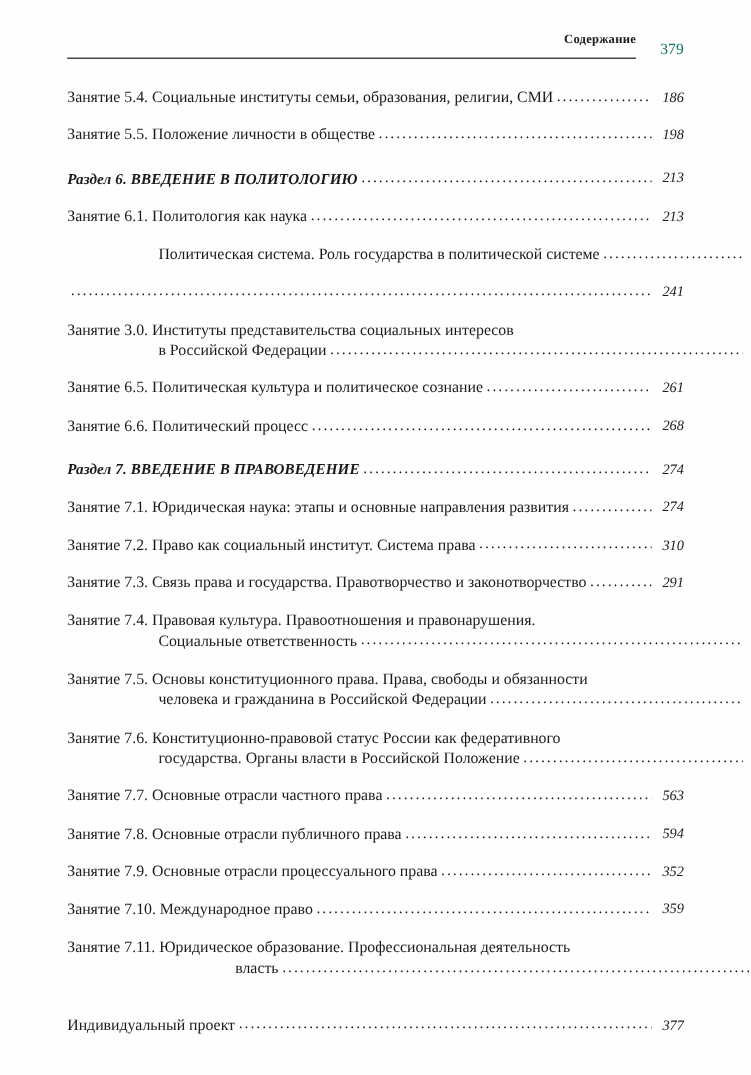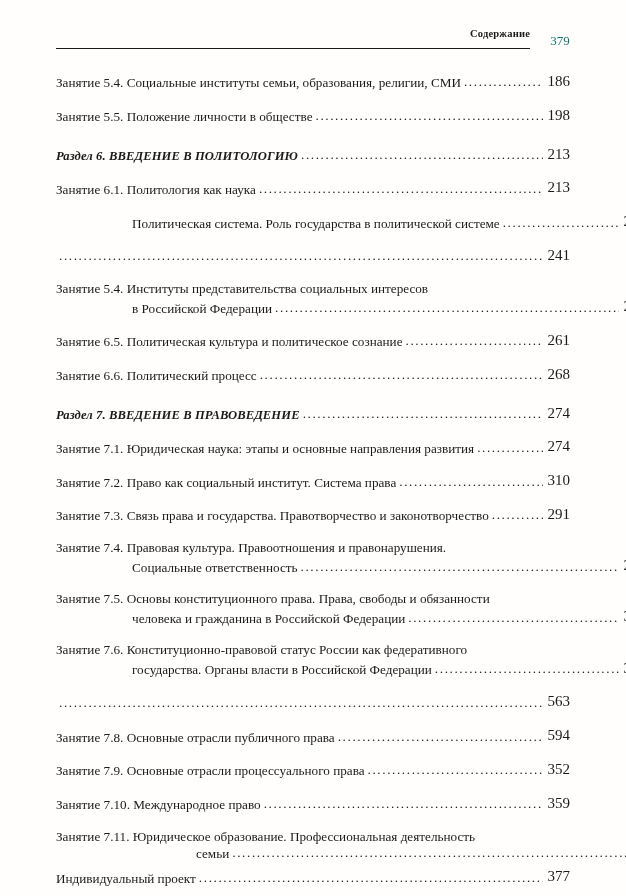--- a/index.html
+++ b/index.html
@@ -96,24 +96,25 @@
     line-height: 1.32;
     letter-spacing: 1.6px;
     color: #1a1a1a;
     margin: 0 1px 0 3px;
     position: relative;
     top: -1px;
   }
 
   .pageno {
     flex: 0 0 auto;
-    font-size: 15px;
+    font-size: 12px;
     line-height: 1.32;
     text-align: right;
     min-width: 26px;
+    font-style: italic;
   }
 
   
   .entry.item { margin-top: 14px; }
   .entry.item .line .label { font-size: 13.2px; }
 
   
   .cont { padding-left: 76px; }
   .cont.deep { padding-left: 140px; }
 
@@ -121,21 +122,21 @@
   .entry.section { margin-top: 19px; }
   .entry.section .line .label {
     font-weight: bold;
     font-size: 12.6px;
     letter-spacing: 0.1px;
     font-style: italic;
   }
   .entry.section .leader { letter-spacing: 1.6px; }
 
   
-  .entry.tail { margin-top: 5px; }
+  .entry.tail { margin-top: 30px; }
 </style>
 </head>
 <body>
 
 <div class="page">
 
   <div class="running-head">
     <div class="running-head-title">Содержание</div>
     <div class="running-head-rule"></div>
   </div>
@@ -179,21 +180,21 @@
         </div>
       </div>
       <div class="entry item">
         <div class="line">
           <span class="leader">................................................................................................................................................................</span>
           <span class="pageno">241</span>
         </div>
       </div>
       <div class="entry item">
         <div class="line">
-          <span class="label">Занятие 5.4. Институты представительства социальных интересов</span>
+          <span class="label">Занятие 3.0. Институты представительства социальных интересов</span>
         </div>
         <div class="line cont">
           <span class="label">в Российской Федерации</span>
           <span class="leader">................................................................................................................................................................</span>
           <span class="pageno">248</span>
         </div>
       </div>
       <div class="entry item">
         <div class="line">
           <span class="label">Занятие 6.5. Политическая культура и политическое сознание</span>
@@ -254,27 +255,28 @@
           <span class="label">человека и гражданина в Российской Федерации</span>
           <span class="leader">................................................................................................................................................................</span>
           <span class="pageno">305</span>
         </div>
       </div>
       <div class="entry item">
         <div class="line">
           <span class="label">Занятие 7.6. Конституционно-правовой статус России как федеративного</span>
         </div>
         <div class="line cont">
-          <span class="label">государства. Органы власти в Российской Федерации</span>
+          <span class="label">государства. Органы власти в Российской Положение</span>
           <span class="leader">................................................................................................................................................................</span>
           <span class="pageno">313</span>
         </div>
       </div>
       <div class="entry item">
         <div class="line">
+          <span class="label">Занятие 7.7. Основные отрасли частного права</span>
           <span class="leader">................................................................................................................................................................</span>
           <span class="pageno">563</span>
         </div>
       </div>
       <div class="entry item">
         <div class="line">
           <span class="label">Занятие 7.8. Основные отрасли публичного права</span>
           <span class="leader">................................................................................................................................................................</span>
           <span class="pageno">594</span>
         </div>
@@ -291,21 +293,21 @@
           <span class="label">Занятие 7.10. Международное право</span>
           <span class="leader">................................................................................................................................................................</span>
           <span class="pageno">359</span>
         </div>
       </div>
       <div class="entry item">
         <div class="line">
           <span class="label">Занятие 7.11. Юридическое образование. Профессиональная деятельность</span>
         </div>
         <div class="line cont deep">
-          <span class="label">семьи</span>
+          <span class="label">власть</span>
           <span class="leader">................................................................................................................................................................</span>
         </div>
       </div>
       <div class="entry tail">
         <div class="line">
           <span class="label">Индивидуальный проект</span>
           <span class="leader">................................................................................................................................................................</span>
           <span class="pageno">377</span>
         </div>
       </div>

